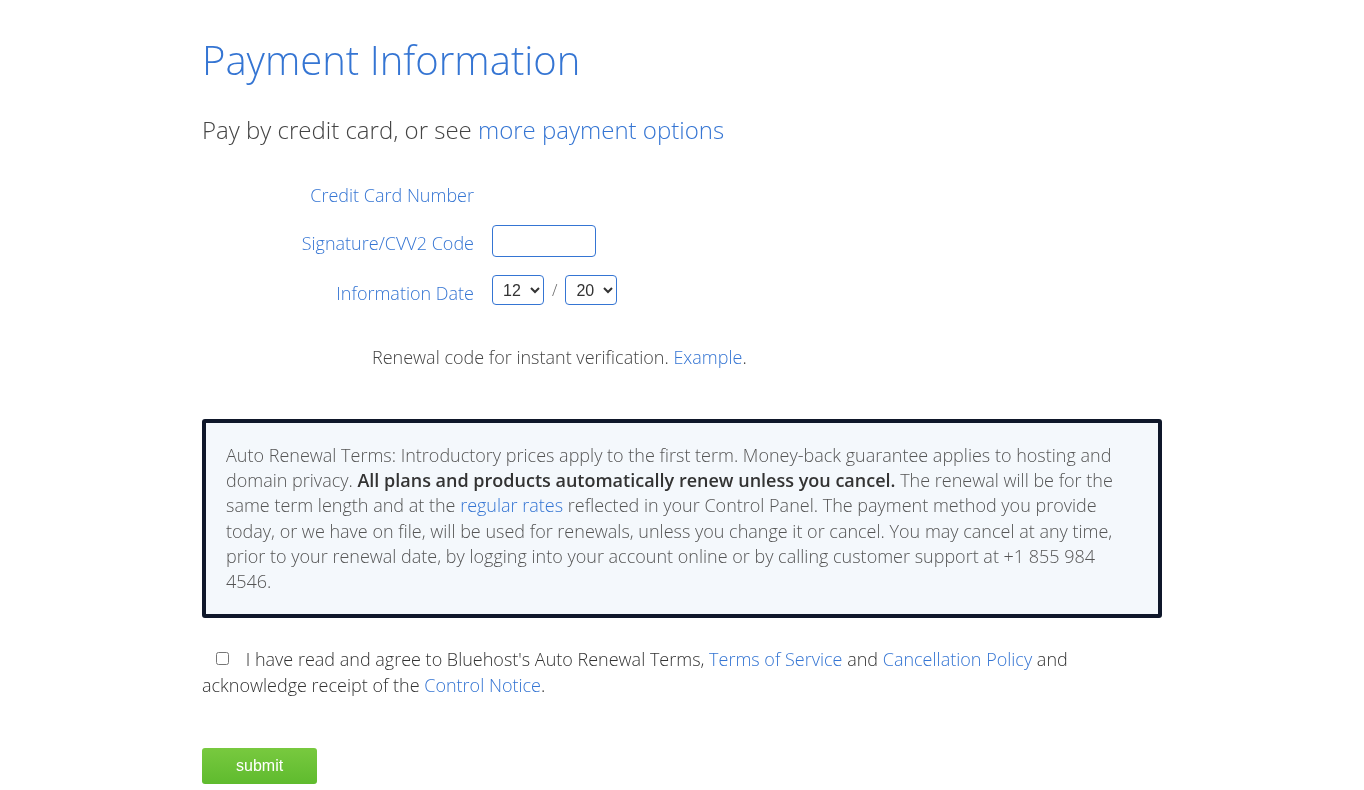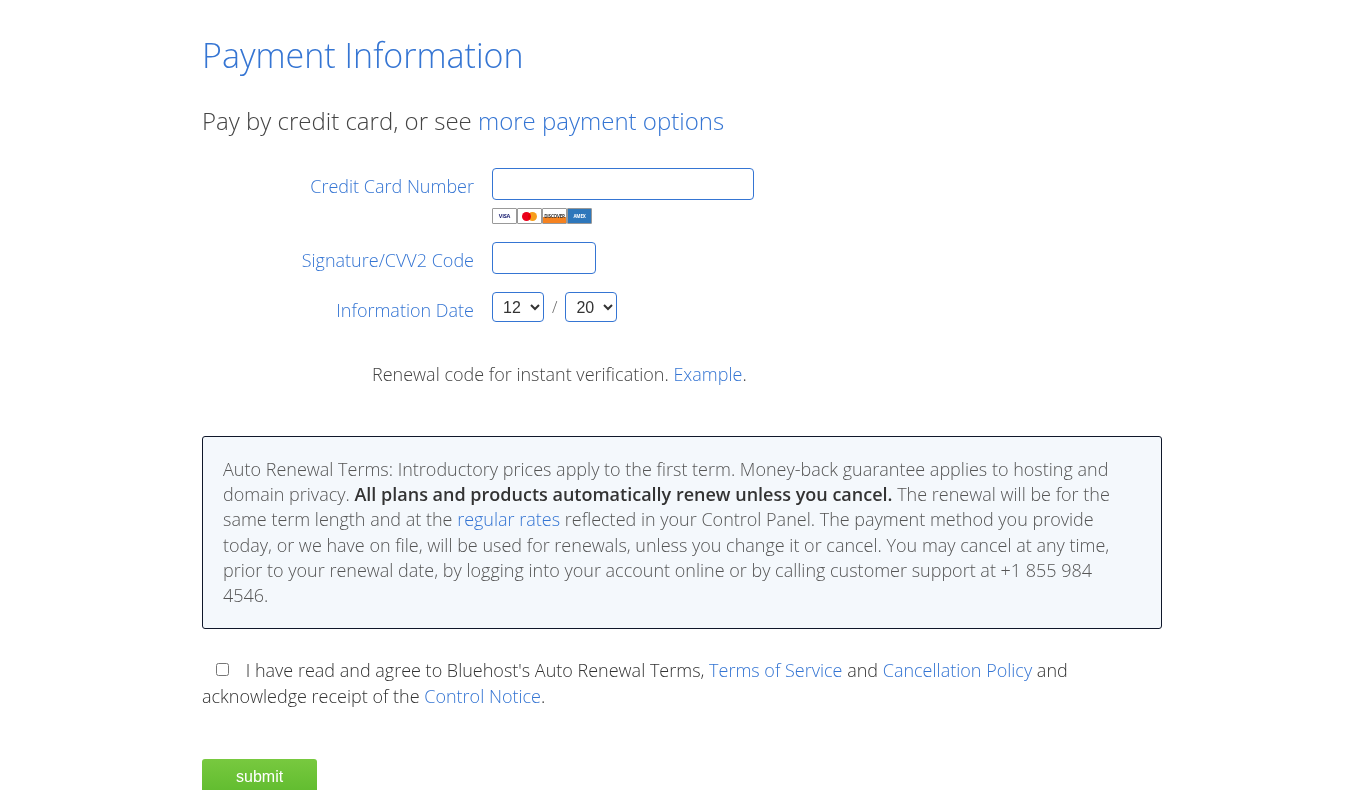--- a/index.html
+++ b/index.html
@@ -8,21 +8,21 @@
     background: #fff;
     color: #333;
     font-weight: 300;
   }
   .container {
     max-width: 960px;
     margin: 0 auto;
     padding: 20px 0 40px;
   }
   h1.title {
-    font-size: 34px;
+    font-size: 40px;
     font-weight: 300;
     color: #3575d3;
     margin: 12px 0 26px;
   }
   .intro {
     font-size: 24px;
     color: #444;
     margin-bottom: 31px;
   }
   .intro a { color: #3575d3; text-decoration: none; }
@@ -83,21 +83,21 @@
   .discover { background: linear-gradient(180deg,#fff 0%,#fff 60%,#f58220 60%,#f58220 100%); color: #333; font-size:4.5px; }
   .amex { background: #2e77bb; color: #fff; font-size:4.5px; }
   .verify-text {
     margin: 40px 0 50px;
     font-size: 18px;
     color: #444;
     padding-left: 170px;
   }
   .verify-text a { color: #3575d3; text-decoration: none; }
   .terms-box {
-    border: 1px solid #0f172a;
+    border: 4px solid #0f172a;
     background: #f4f8fc;
     border-radius: 3px;
     padding: 20px 20px;
     font-size: 18px;
     line-height: 1.4;
     color: #555;
     margin-bottom: 28px;
   }
   .terms-box strong { font-weight: 600; color: #333; }
   .terms-box a { color: #3575d3; text-decoration: none; }
@@ -129,29 +129,20 @@
 
 <div class="container">
   <h1 class="title">Payment Information</h1>
 
   <p class="intro">
     <span>Pay by credit card, or see </span><a href="#">more payment options</a>
   </p>
 
   <div class="form-row">
     <div class="form-label">Credit Card Number</div>
-    <div class="form-field">
-      <input type="text" class="cc-input" style="">
-      <div class="card-logos">
-        <span class="card-logo visa">VISA</span>
-        <span class="card-logo mc"></span>
-        <span class="card-logo discover">DISCOVER</span>
-        <span class="card-logo amex">AMEX</span>
-      </div>
-    </div>
   </div>
 
   <div class="form-row">
     <div class="form-label">Signature/CVV2 Code</div>
     <div class="form-field">
       <input type="text" class="cvv-input" style="">
     </div>
   </div>
 
   <div class="form-row">

